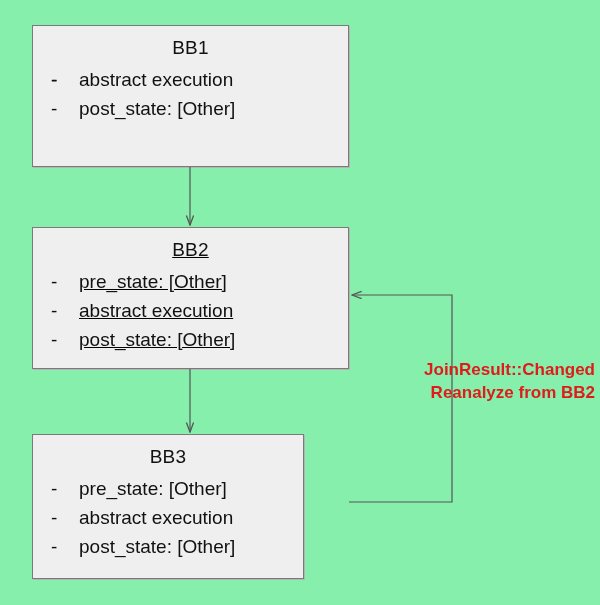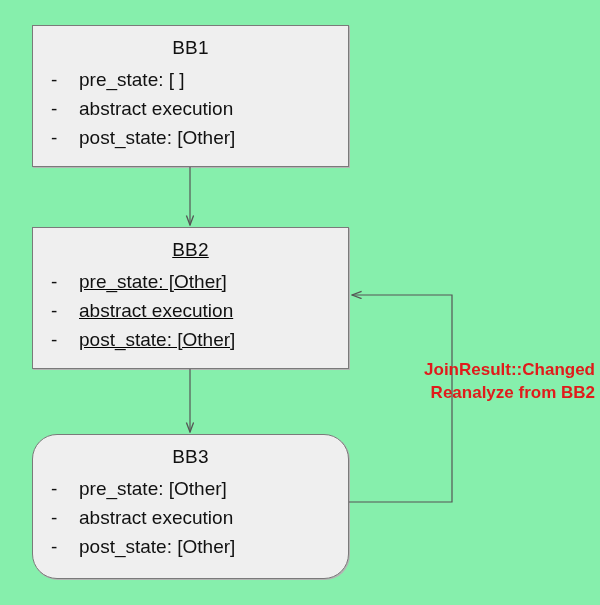--- a/index.html
+++ b/index.html
@@ -21,21 +21,21 @@
   
   .bb-box {
     position: absolute;
     box-sizing: border-box;
     background: #efefef;
     border: 1px solid #7a7a7a;
     box-shadow: 1px 1px 0 0 #b4b4b4;
   }
   #bb1 { left: 32px; top: 25px;  width: 317px; height: 142px; }
   #bb2 { left: 32px; top: 227px; width: 317px; height: 142px; text-decoration: underline; }
-  #bb3 { left: 32px; top: 434px; width: 317px; height: 145px; border-radius: 25px; }
+  #bb3 { left: 32px; top: 434px; width: 272px; height: 145px; }
 
   .bb-title {
     text-align: center;
     font-size: 19px;
     color: #111111;
     line-height: 1;
     margin-top: 12px;
     letter-spacing: 0.2px;
   }
   .bb-list {
@@ -88,21 +88,20 @@
 </head>
 <body>
 
 <div id="canvas">
 
   <div class="bb-box" id="bb1">
     <div class="bb-title">BB1</div>
     <ul class="bb-list">
       <li>
         <span class="dash">-</span>
-        <span>pre_state: [ ]</span>
       </li>
       <li>
         <span class="dash">-</span>
         <span>abstract execution</span>
       </li>
       <li>
         <span class="dash">-</span>
         <span>post_state: [Other]</span>
       </li>
     </ul>

